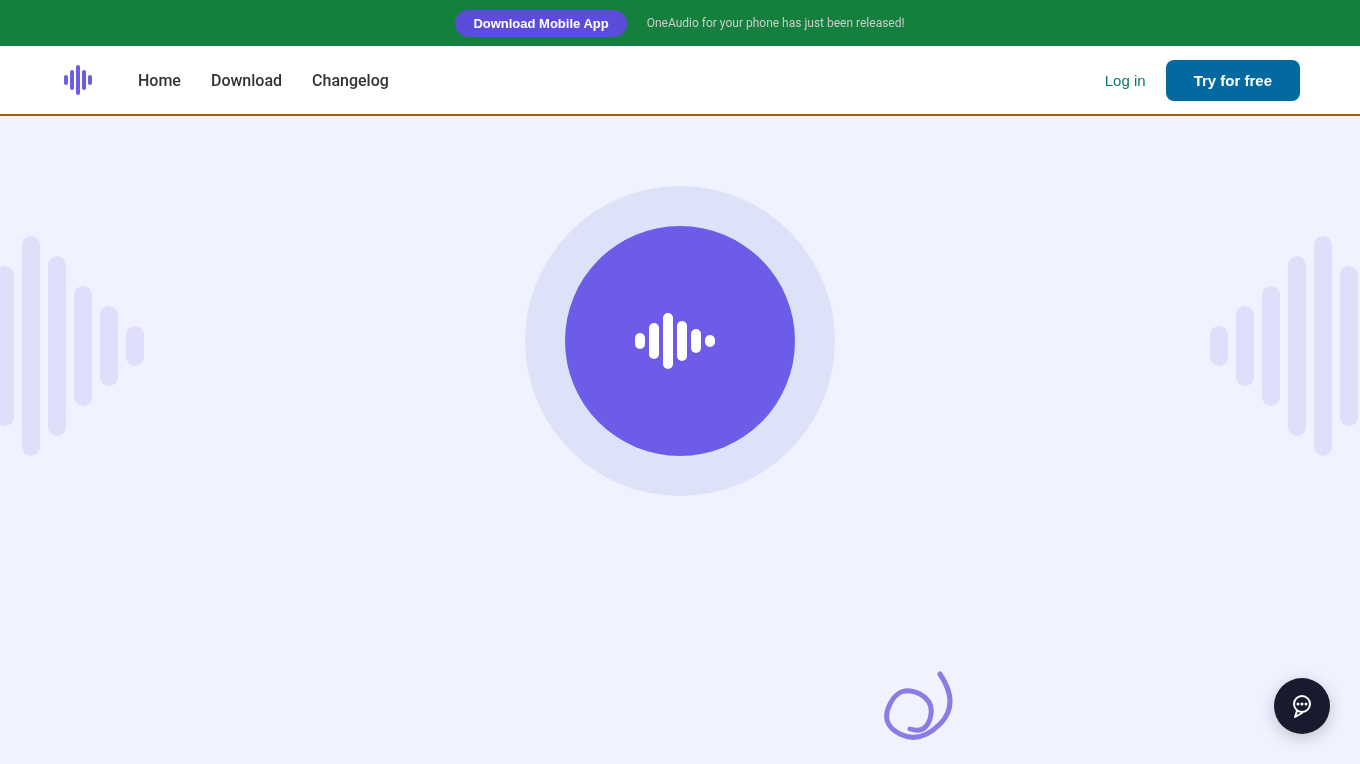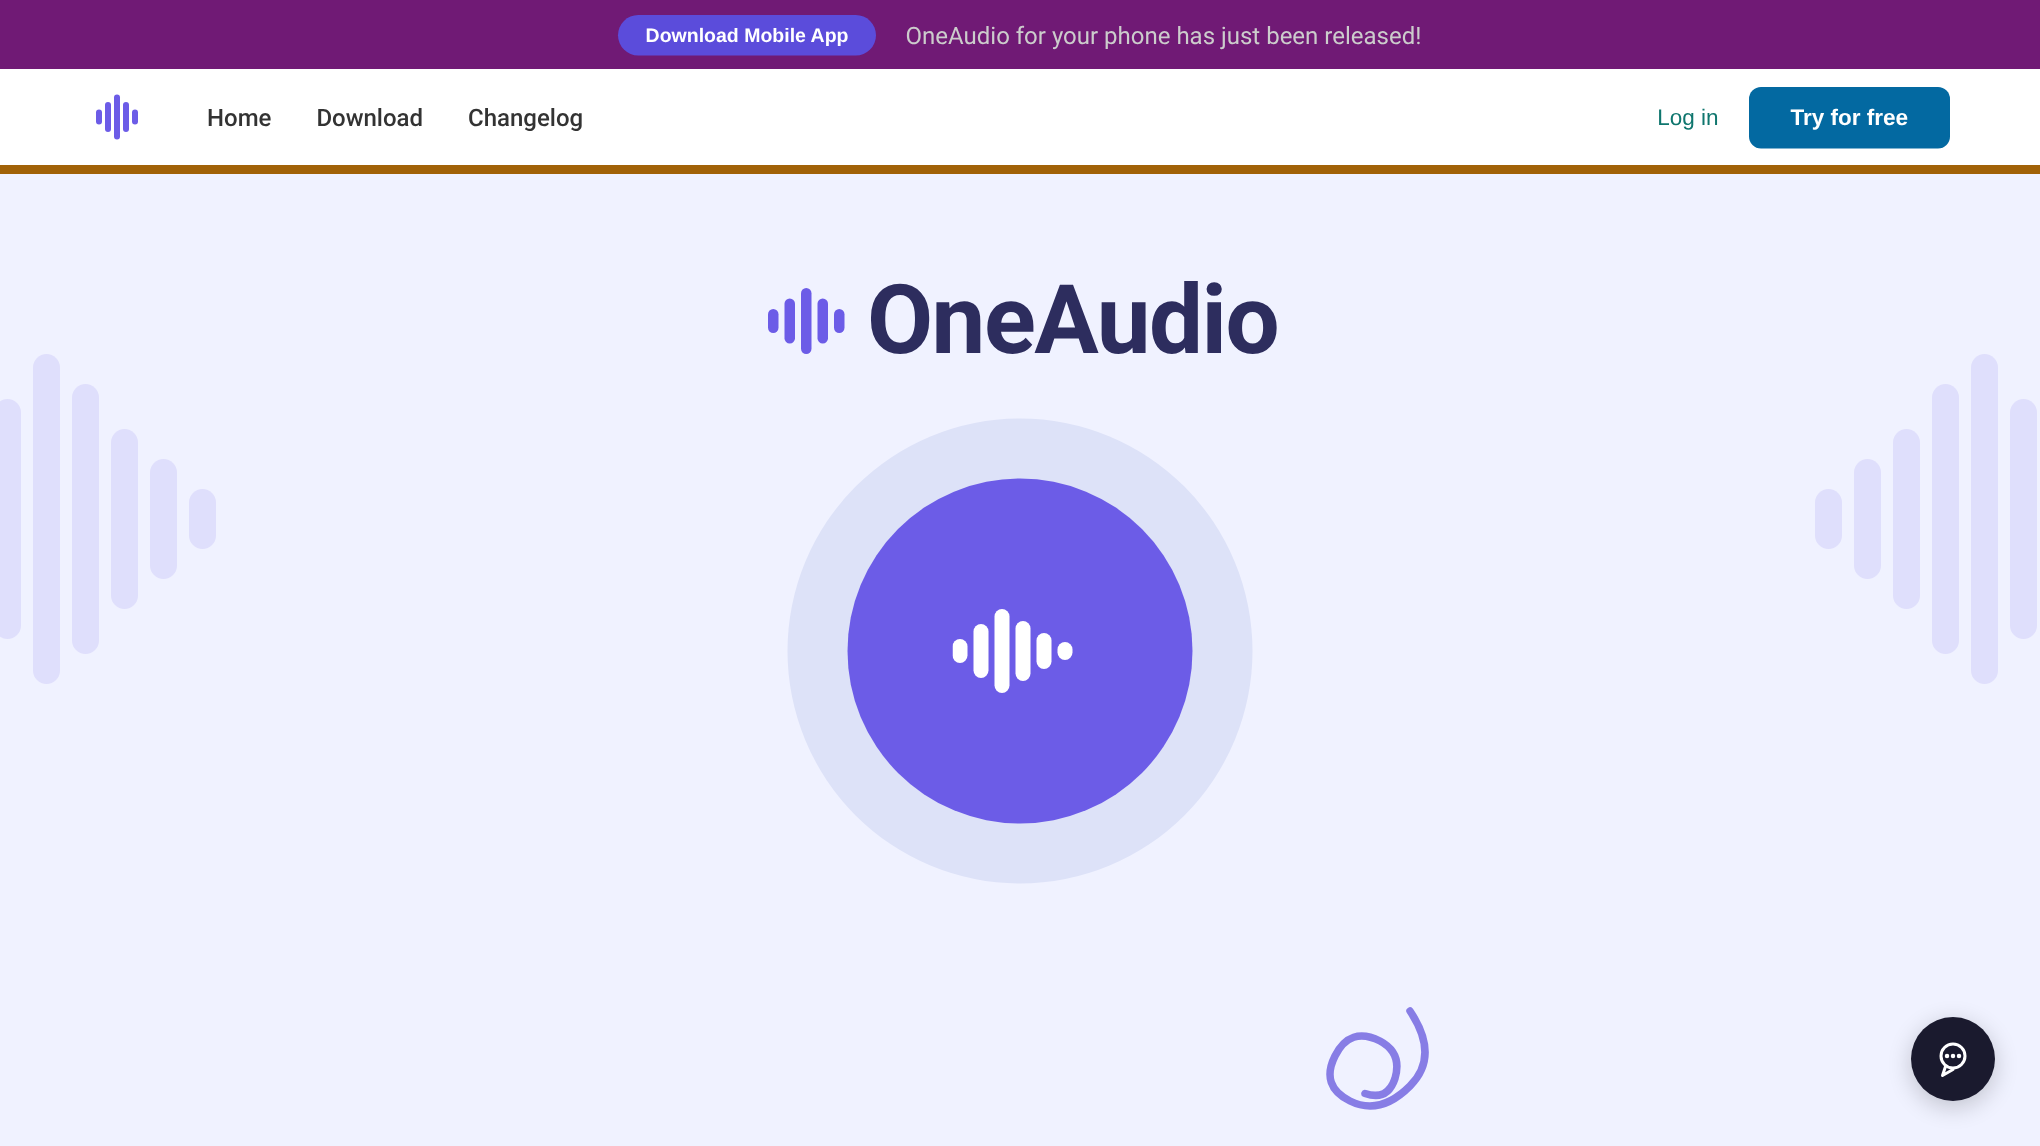--- a/index.html
+++ b/index.html
@@ -6,21 +6,21 @@
 
     body {
       font-family: -apple-system, BlinkMacSystemFont, 'Segoe UI', Roboto, sans-serif;
       background: #f0f2ff;
       min-height: 764px;
       overflow-x: hidden;
     }
 
     
     #top-banner {
-      background: #701a75;
+      background: #15803d;
       color: #fff;
       display: flex;
       align-items: center;
       justify-content: center;
       gap: 20px;
       height: 46px;
       font-size: 14px;
     }
 
     #download-btn {
@@ -29,31 +29,31 @@
       border: none;
       border-radius: 20px;
       padding: 6px 18px;
       font-size: 13px;
       font-weight: 600;
       cursor: pointer;
     }
 
     #banner-text {
       color: #ccc;
-      font-size: 16px;
+      font-size: 12px;
     }
 
     
     #navbar {
       background: #fff;
       display: flex;
       align-items: center;
       padding: 0 60px;
       height: 70px;
-      border-bottom: 6px solid #a16207;
+      border-bottom: 2px solid #a16207;
       position: relative;
     }
 
     #logo-container {
       display: flex;
       align-items: center;
       gap: 10px;
       margin-right: 40px;
     }
 
@@ -264,30 +264,20 @@
   <svg id="bg-right-wave" width="180" height="300" viewBox="0 0 180 300" fill="none">
     <rect x="0" y="130" width="18" height="40" rx="9" fill="#6c5ce7"></rect>
     <rect x="26" y="110" width="18" height="80" rx="9" fill="#6c5ce7"></rect>
     <rect x="52" y="90" width="18" height="120" rx="9" fill="#6c5ce7"></rect>
     <rect x="78" y="60" width="18" height="180" rx="9" fill="#6c5ce7"></rect>
     <rect x="104" y="40" width="18" height="220" rx="9" fill="#6c5ce7"></rect>
     <rect x="130" y="70" width="18" height="160" rx="9" fill="#6c5ce7"></rect>
     <rect x="156" y="100" width="18" height="100" rx="9" fill="#6c5ce7"></rect>
   </svg>
 
-  <div id="brand-title">
-    <svg class="brand-logo-icon" viewBox="0 0 56 56" fill="none">
-      <rect x="4" y="20" width="7" height="16" rx="3.5" fill="#6c5ce7"></rect>
-      <rect x="15" y="13" width="7" height="30" rx="3.5" fill="#6c5ce7"></rect>
-      <rect x="26" y="6" width="7" height="44" rx="3.5" fill="#6c5ce7"></rect>
-      <rect x="37" y="13" width="7" height="30" rx="3.5" fill="#6c5ce7"></rect>
-      <rect x="48" y="20" width="7" height="16" rx="3.5" fill="#6c5ce7"></rect>
-    </svg>
-    <h1 id="brand-name">OneAudio</h1>
-  </div>
 
 
   <div id="audio-circle-container">
     <div id="outer-circle">
       <div id="inner-circle">
 
         <svg class="waveform-icon" viewBox="0 0 90 56" fill="none">
           <rect x="0" y="20" width="10" height="16" rx="5" fill="white"></rect>
           <rect x="14" y="10" width="10" height="36" rx="5" fill="white"></rect>
           <rect x="28" y="0" width="10" height="56" rx="5" fill="white"></rect>

